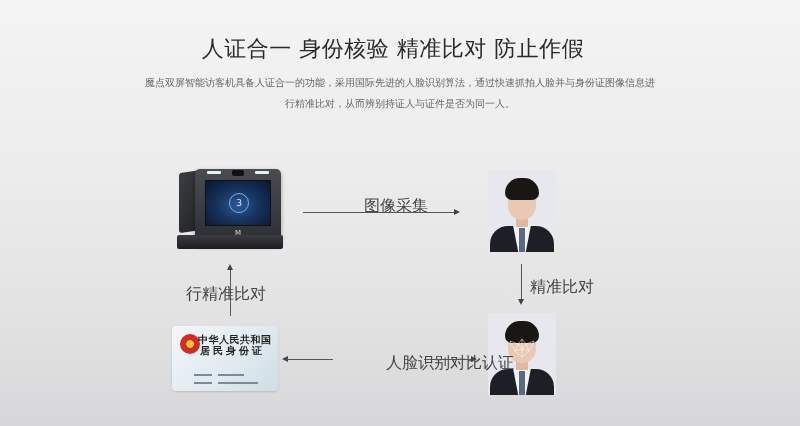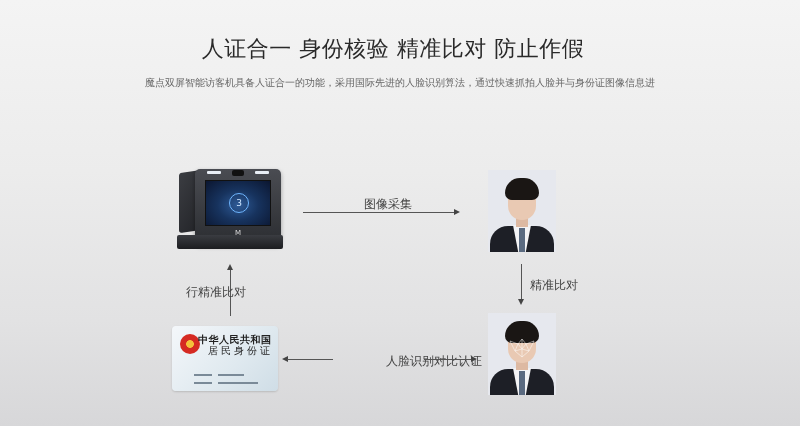--- a/index.html
+++ b/index.html
@@ -15,21 +15,21 @@
       position: absolute; left: 0; width: 786px; top: 34px;
       text-align: center; font-size: 22px; color: #2a2a2a; letter-spacing: 0.5px;
       font-weight: normal;
     }
     .desc {
       position: absolute; left: 90px; width: 620px; top: 72px;
       text-align: center; font-size: 10px; line-height: 21px; color: #666;
     }
 
     
-    .label { position: absolute; font-size: 12px; color: #444; white-space: nowrap; }
+    .label { position: absolute; font-size: 16px; color: #444; white-space: nowrap; }
 
     
     .hline { position: absolute; height: 1px; background: #555; }
     .vline { position: absolute; width: 1px; background: #555; }
     .ah-right { position: absolute; width: 0; height: 0;
       border-top: 3px solid transparent; border-bottom: 3px solid transparent; border-left: 6px solid #444; }
     .ah-left { position: absolute; width: 0; height: 0;
       border-top: 3px solid transparent; border-bottom: 3px solid transparent; border-right: 6px solid #444; }
     .ah-down { position: absolute; width: 0; height: 0;
       border-left: 3px solid transparent; border-right: 3px solid transparent; border-top: 6px solid #444; }
@@ -79,29 +79,30 @@
 
     
     .idcard {
       position: absolute; left: 172px; top: 326px; width: 106px; height: 65px;
       background: linear-gradient(135deg, #f4f7fa 0%, #dfe9ef 60%, #cfdde6 100%);
       border-radius: 4px; box-shadow: 0 1px 2px rgba(0,0,0,0.15); overflow: hidden;
     }
     .emblem { position: absolute; left: 8px; top: 8px; width: 20px; height: 20px; border-radius: 50%;
       background: radial-gradient(circle, #f4c13a 0 25%, #d52a22 30%); }
     .id-line1 { position: absolute; left: 26px; top: 7px; font-family: "DejaVu Serif", serif; font-size: 10px; color: #222; font-weight: bold; letter-spacing: 0.5px; }
-    .id-line2 { position: absolute; left: 36px; top: 18px; font-family: "DejaVu Serif", serif; font-size: 10px; color: #222; font-weight: normal; letter-spacing: 3px; }
+    .id-line2 { position: absolute; left: 28px; top: 18px; font-family: "DejaVu Serif", serif; font-size: 10px; color: #222; font-weight: bold; letter-spacing: 3px; }
     .id-small { position: absolute; left: 22px; height: 2px; background: #7a8a98; }
   </style>
 </head>
 <body>
 
 <h1 class="title">人证合一 身份核验 精准比对 防止作假</h1>
 <div class="desc">
   <div>魔点双屏智能访客机具备人证合一的功能，采用国际先进的人脸识别算法，通过快速抓拍人脸并与身份证图像信息进</div>
+  <div>行精准比对，从而辨别持证人与证件是否为同一人。</div>
 </div>
 
 <div class="device">
   <div class="dev-back"></div>
   <div class="dev-front">
     <div class="dev-led" style="left:12px"></div>
     <div class="dev-cam"></div>
     <div class="dev-led" style="left:60px"></div>
     <div class="dev-screen">
       <div class="dev-ring">3</div>

